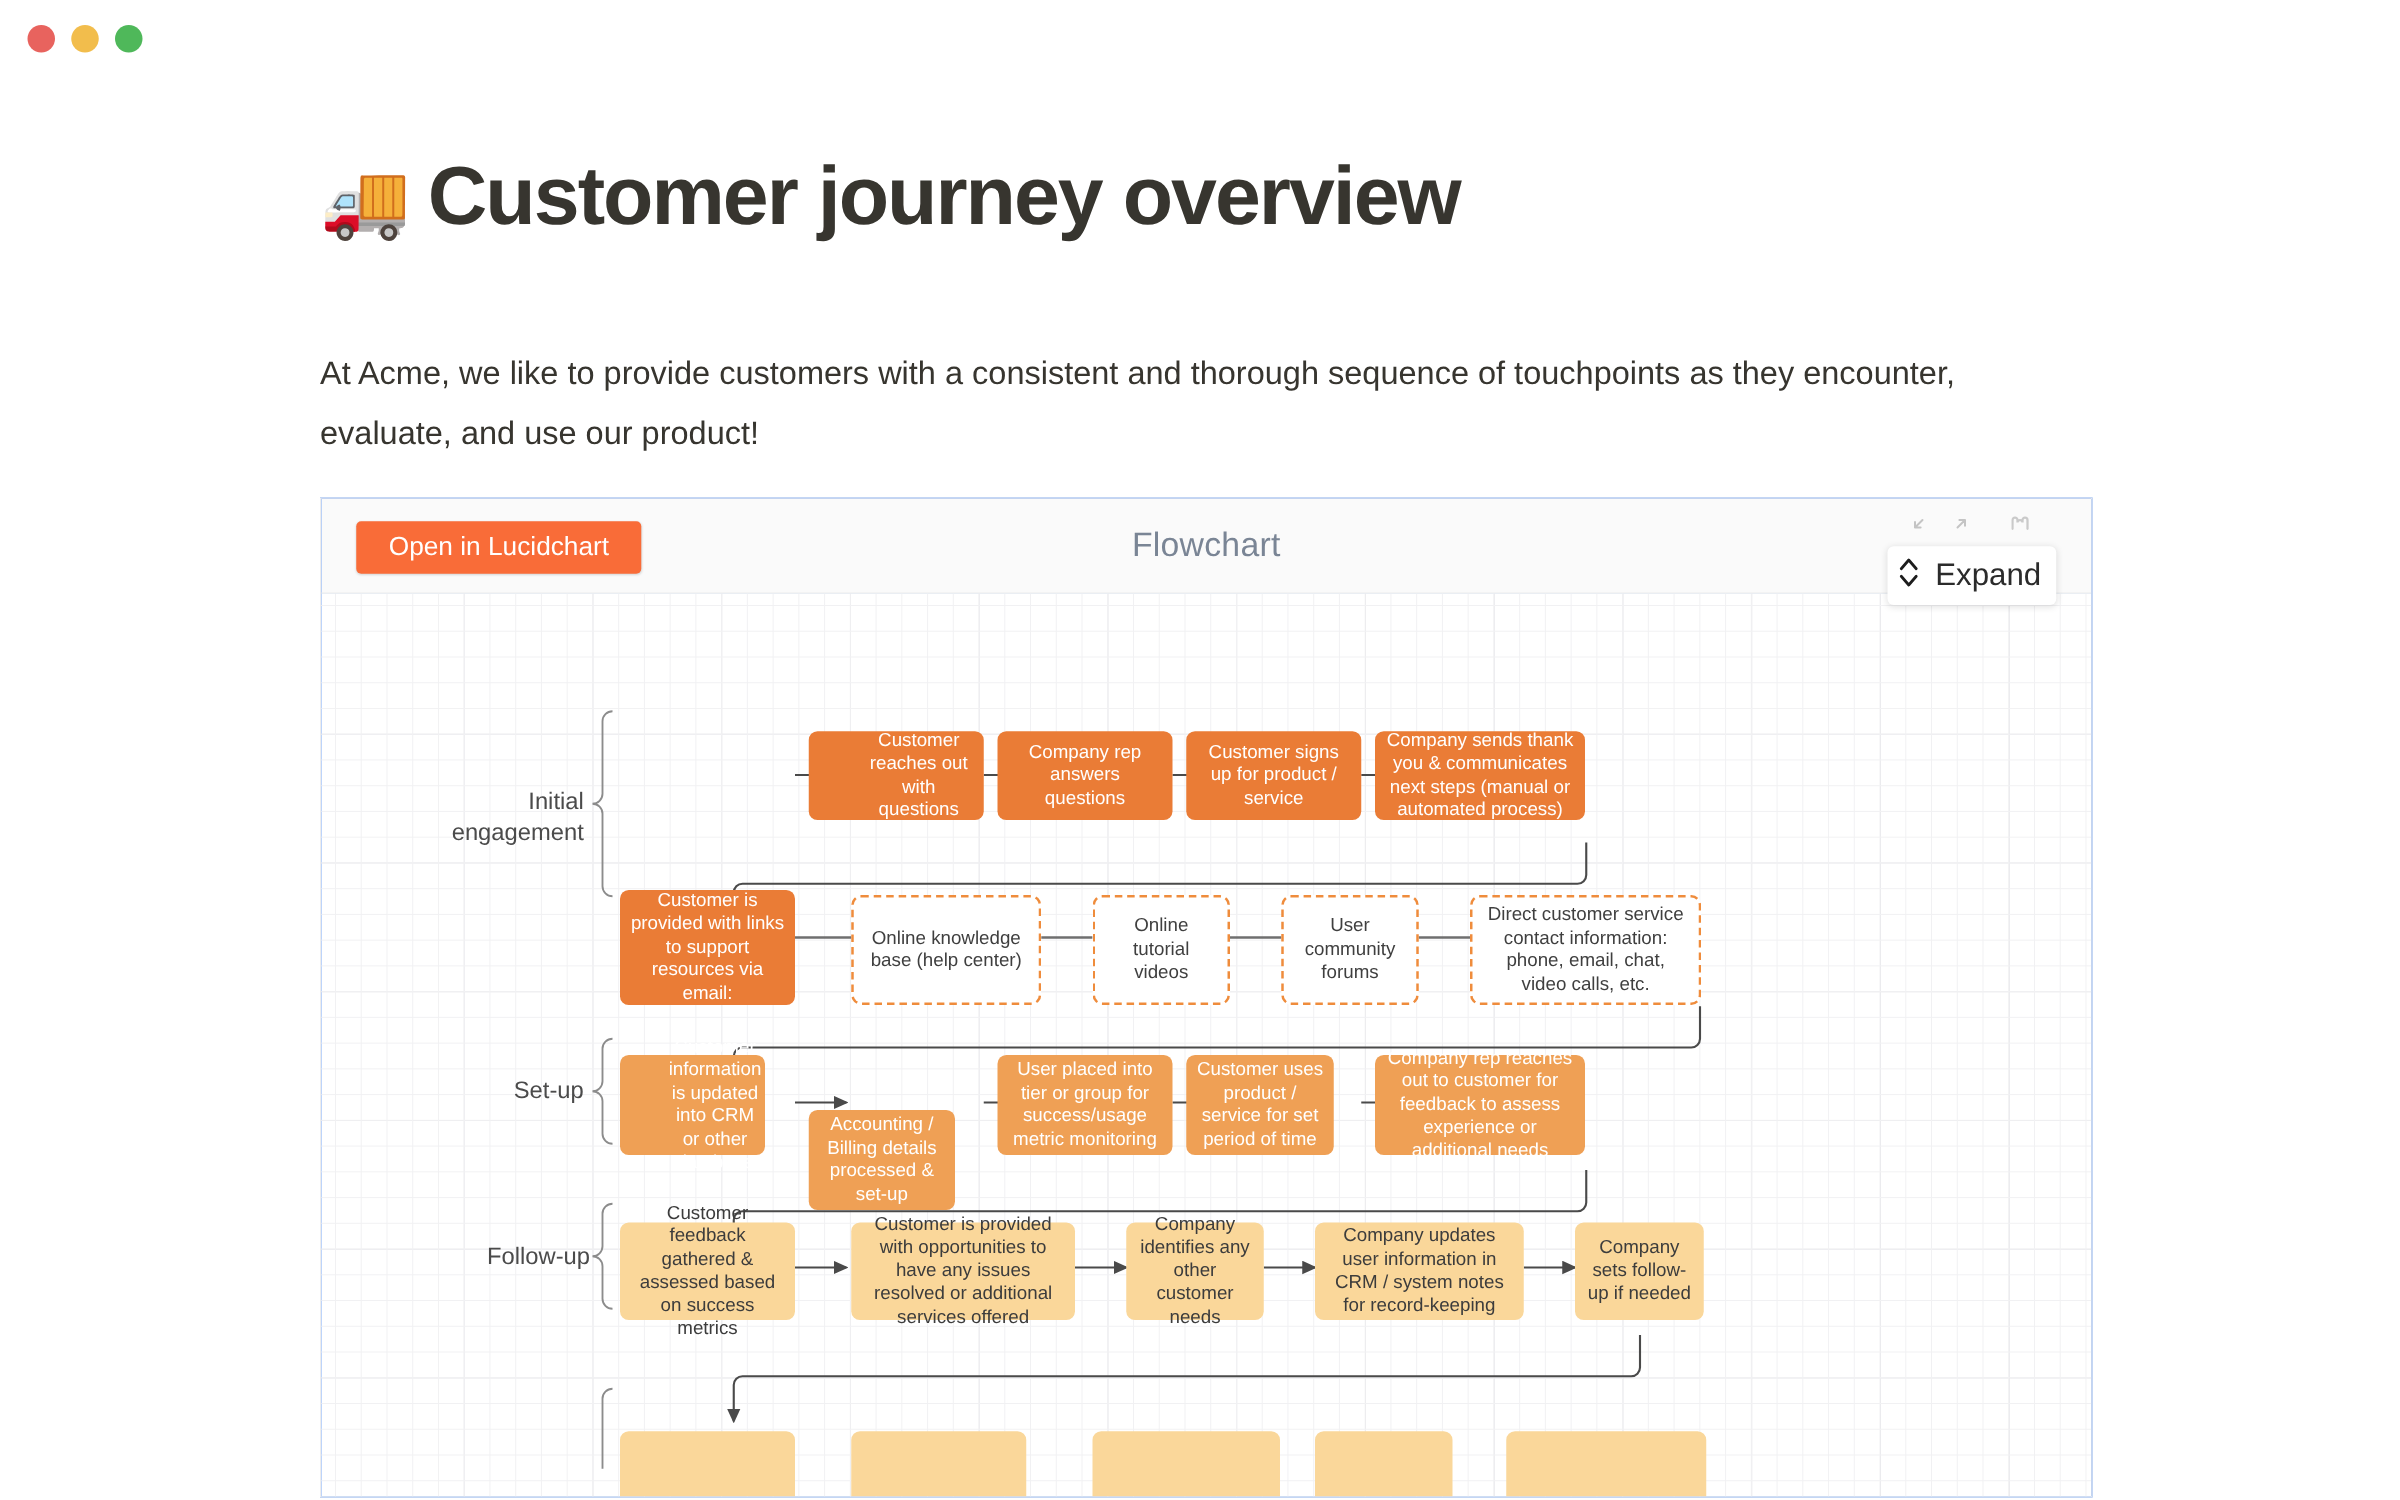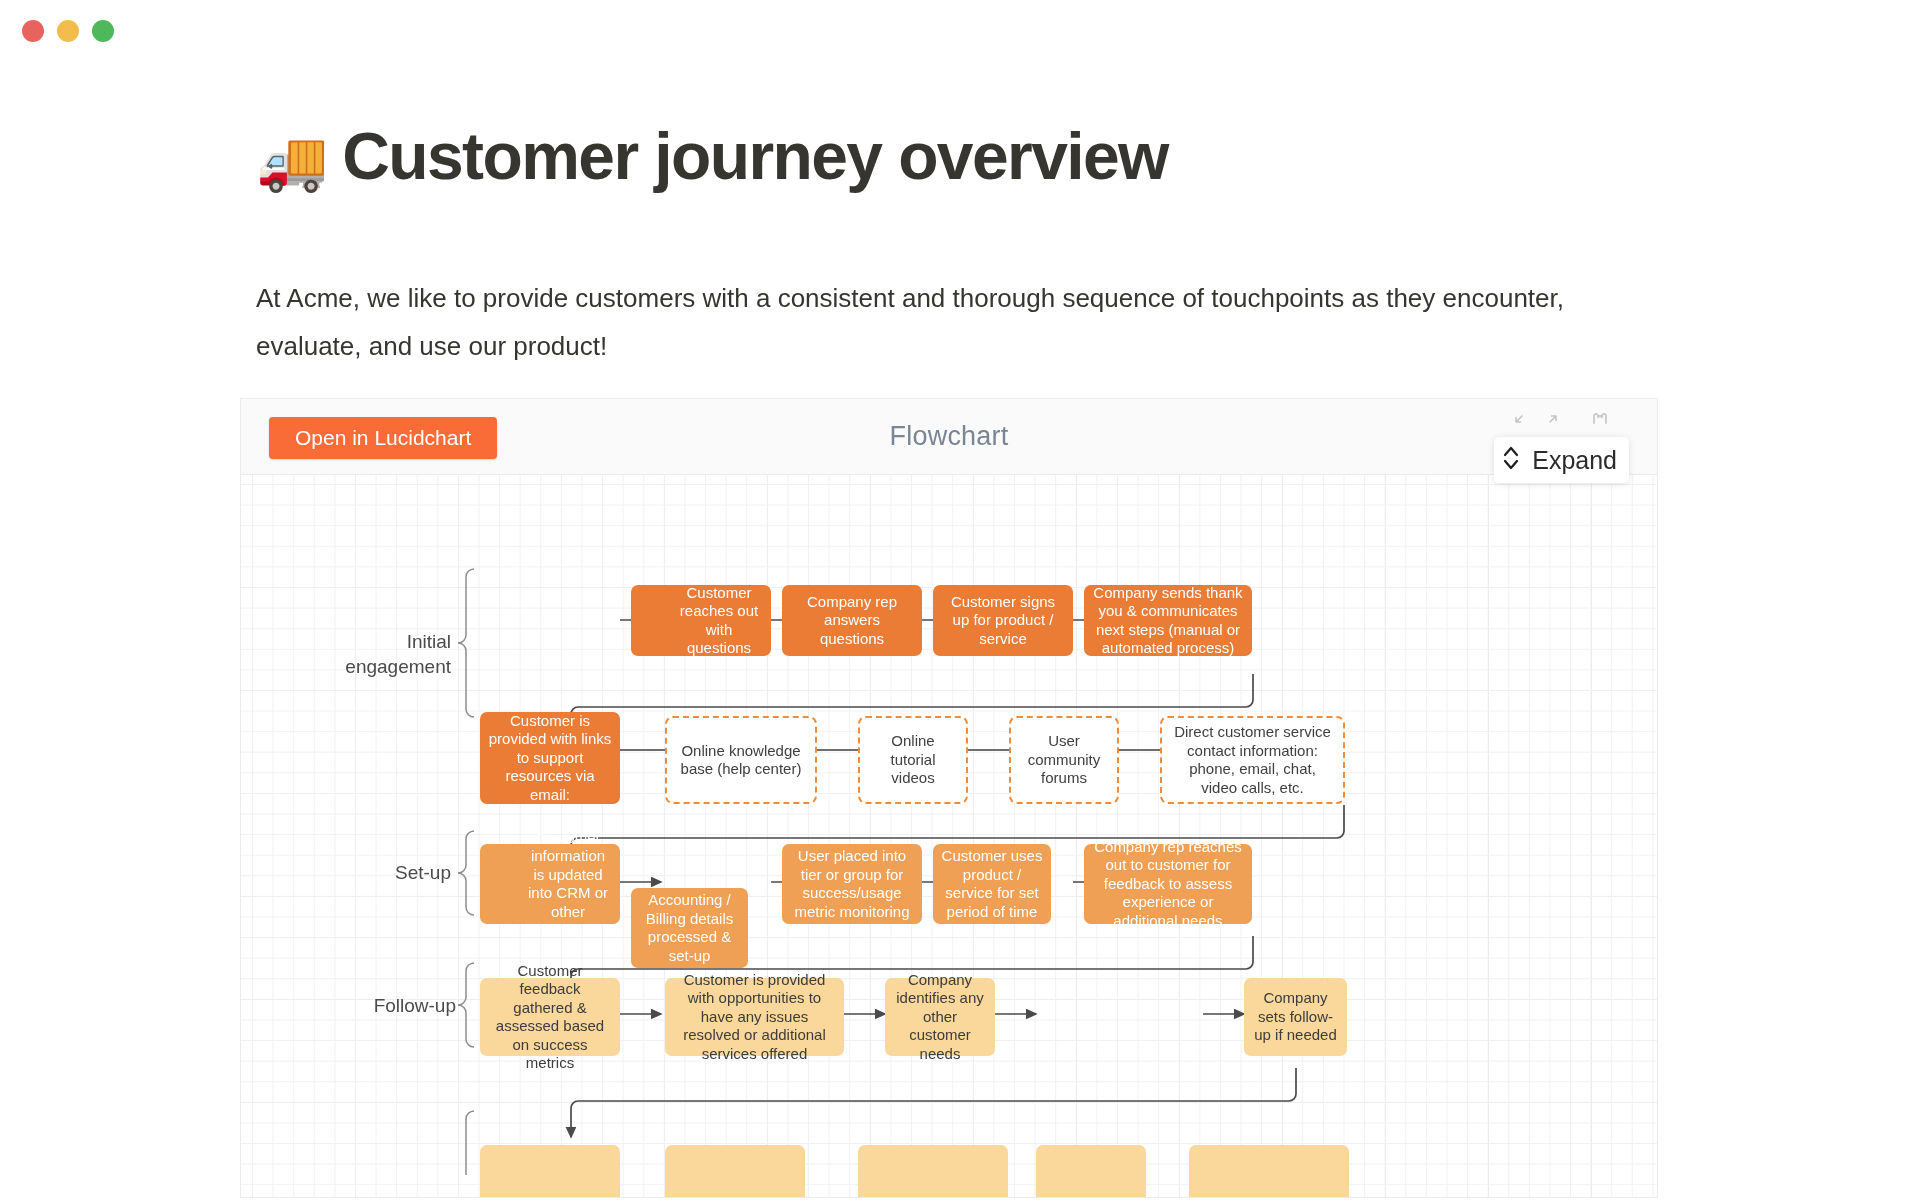--- a/index.html
+++ b/index.html
@@ -63,21 +63,21 @@
     width: 1400px;
     font-size: 26px;
     line-height: 48px;
     color: #37352f;
     font-weight: 400;
   }
 
   
   .embed {
     position: absolute;
-    left: 240px;
+    left: 256px;
     top: 336px;
     width: 1418px;
     height: 800px;
     background: #3b82f6;
     border: 1px solid #ececed;
     overflow: hidden;
   }
 
   .embed-toolbar {
     position: relative;
@@ -321,29 +321,30 @@
       <div class="node node-dark" style="left:541px; top:110px; width:140px; height:71px;">Company rep answers questions</div>
       <div class="node node-dark" style="left:692px; top:110px; width:140px; height:71px;">Customer signs up for product / service</div>
       <div class="node node-dark" style="left:843px; top:110px; width:168px; height:71px;">Company sends thank you &amp; communicates next steps (manual or automated process)</div>
 
       <div class="node node-dark" style="left:239px; top:237px; width:140px; height:92px;">Customer is provided with links to support resources via email:</div>
       <div class="node node-dashed" style="left:424px; top:241px; width:152px; height:88px;">Online knowledge base (help center)</div>
       <div class="node node-dashed" style="left:617px; top:241px; width:110px; height:88px;">Online tutorial videos</div>
       <div class="node node-dashed" style="left:768px; top:241px; width:110px; height:88px;">User community forums</div>
       <div class="node node-dashed" style="left:919px; top:241px; width:185px; height:88px;">Direct customer service contact information: phone, email, chat, video calls, etc.</div>
 
-      <div class="node node-mid" style="left:239px; top:369px; width:140px; height:80px;padding-left:44px;">Customer information is updated into CRM or other database</div>
+      <div class="node node-mid" style="left:239px; top:369px; width:116px; height:80px;padding-left:44px;">Customer information is updated into CRM or other database</div>
       <div class="node node-mid" style="left:390px; top:369px; width:117px; height:80px;margin-top:44px;">Accounting / Billing details processed &amp; set-up</div>
       <div class="node node-mid" style="left:541px; top:369px; width:140px; height:80px;">User placed into tier or group for success/usage metric monitoring</div>
       <div class="node node-mid" style="left:692px; top:369px; width:118px; height:80px;">Customer uses product / service for set period of time</div>
       <div class="node node-mid" style="left:843px; top:369px; width:168px; height:80px;">Company rep reaches out to customer for feedback to assess experience or additional needs</div>
 
       <div class="node node-light" style="left:239px; top:503px; width:140px; height:78px;">Customer feedback gathered &amp; assessed based on success metrics</div>
       <div class="node node-light" style="left:424px; top:503px; width:179px; height:78px;">Customer is provided with opportunities to have any issues resolved or additional services offered</div>
       <div class="node node-light" style="left:644px; top:503px; width:110px; height:78px;">Company identifies any other customer needs</div>
+      <div class="node node-light" style="left:795px; top:503px; width:167px; height:78px;">Company updates user information in CRM / system notes for record-keeping</div>
       <div class="node node-light" style="left:1003px; top:503px; width:103px; height:78px;">Company sets follow-up if needed</div>
 
       <div class="node node-light" style="left:239px; top:670px; width:140px; height:78px;"></div>
       <div class="node node-light" style="left:424px; top:670px; width:140px; height:78px;"></div>
       <div class="node node-light" style="left:617px; top:670px; width:150px; height:78px;"></div>
       <div class="node node-light" style="left:795px; top:670px; width:110px; height:78px;"></div>
       <div class="node node-light" style="left:948px; top:670px; width:160px; height:78px;"></div>
 
     </div>
   </div>

